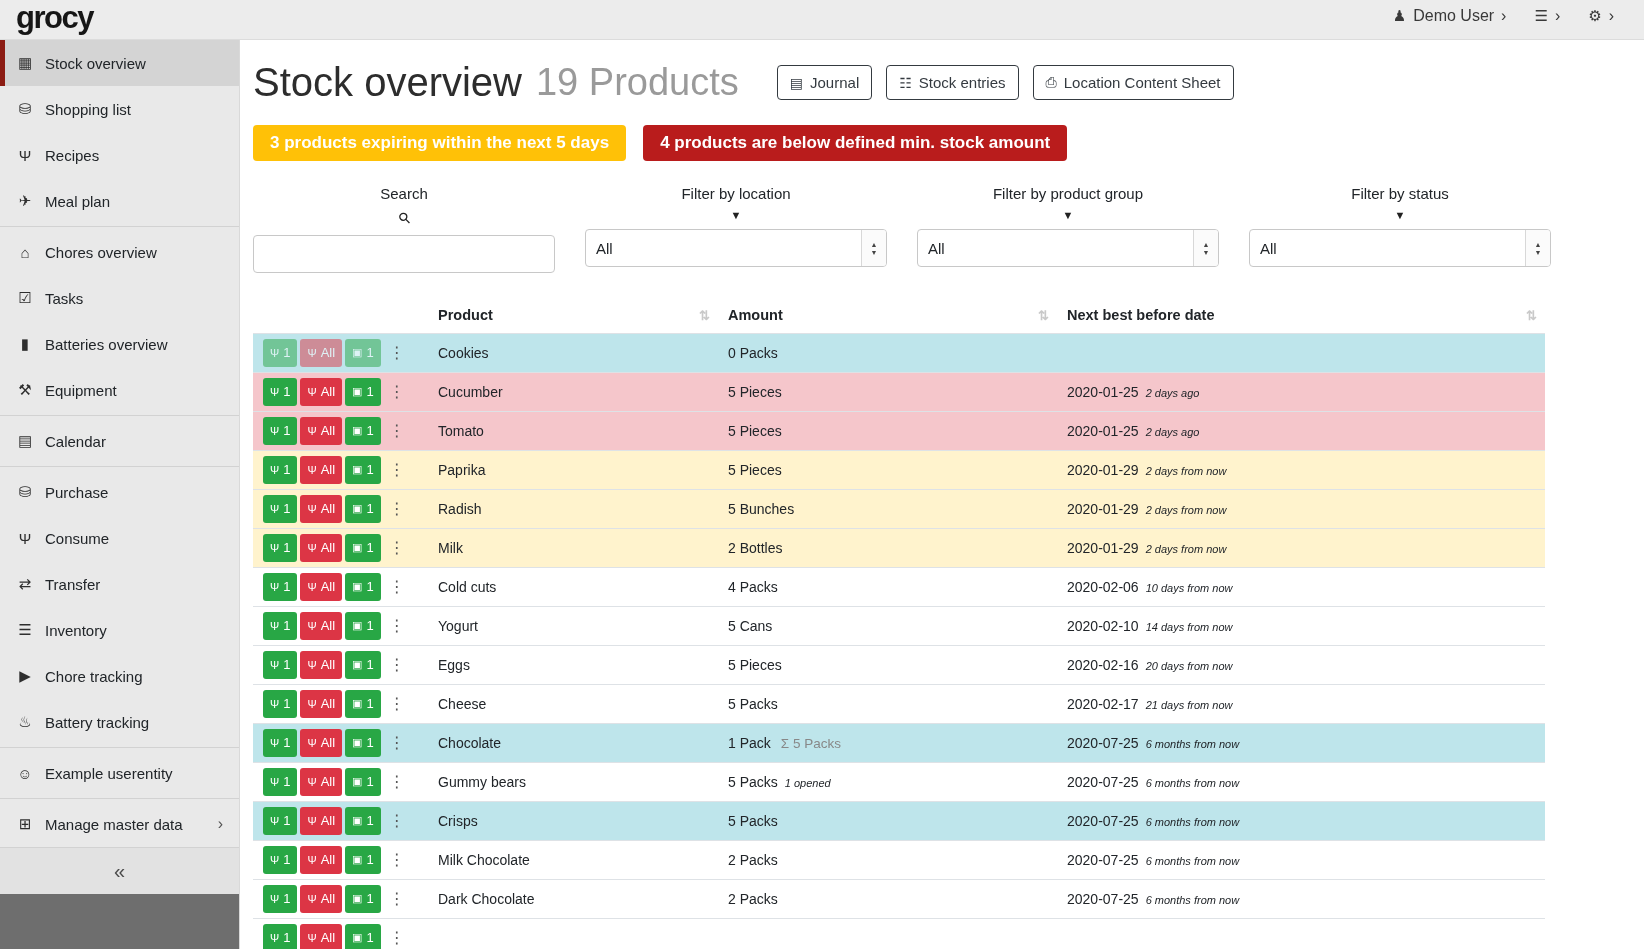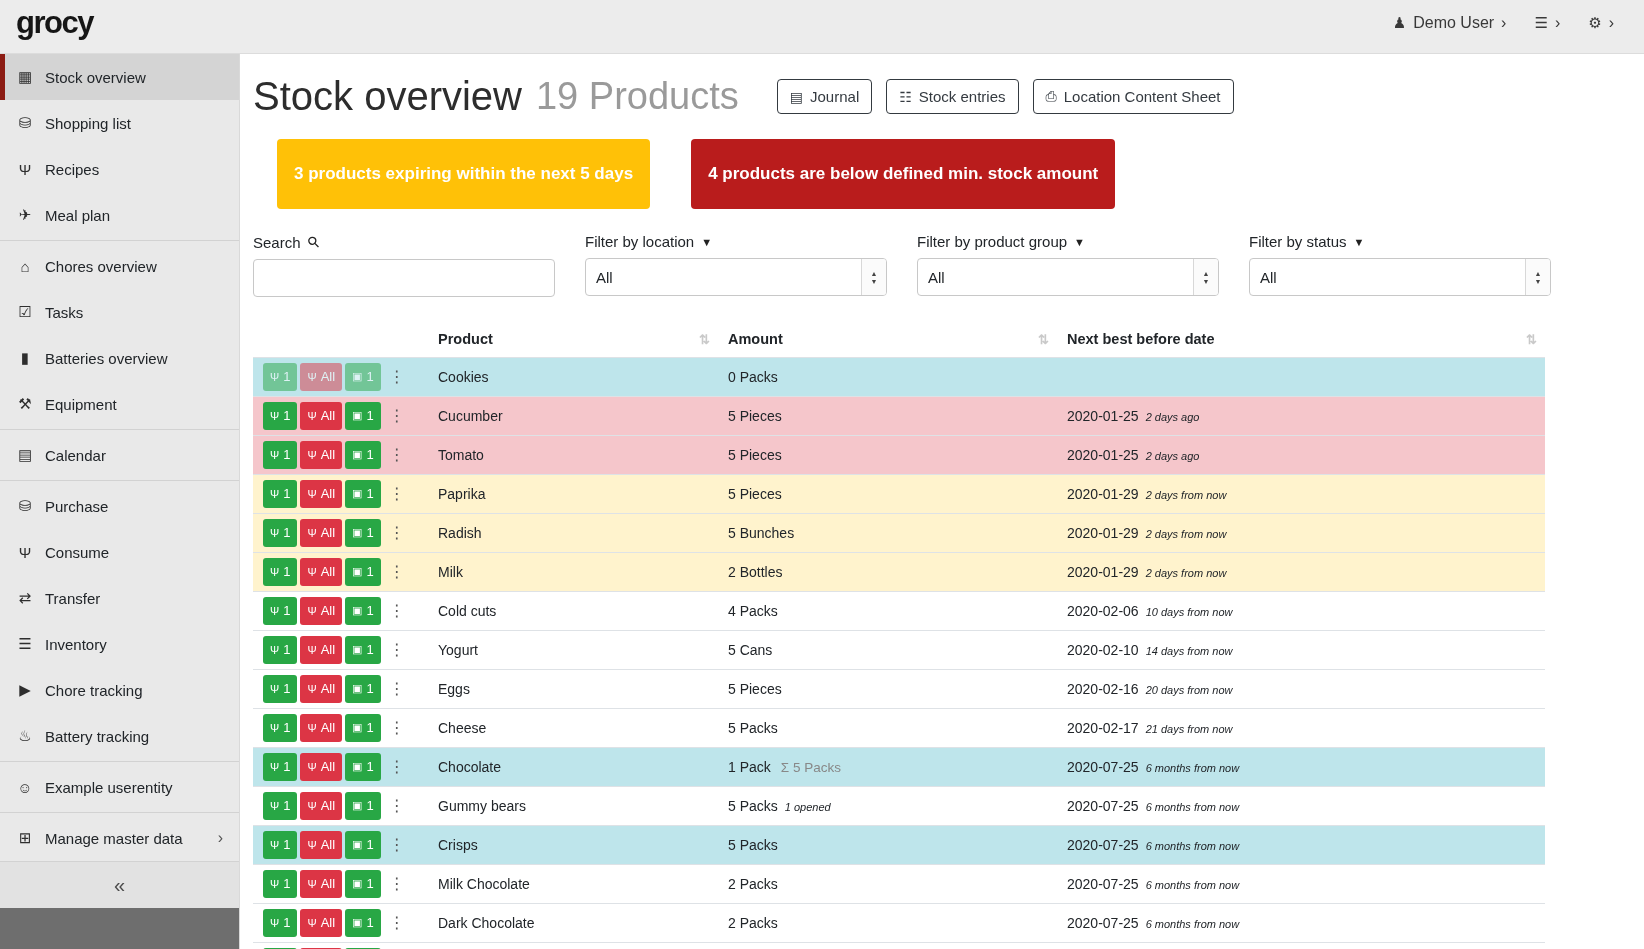--- a/index.html
+++ b/index.html
@@ -7,24 +7,24 @@
   body {
     font-family: "Liberation Sans", sans-serif;
     color: #212529;
     background: #fff;
     overflow: hidden;
   }
   .app { width: 100%; height: 100%; display: flex; flex-direction: column; }
 
   
   .topbar {
-    height: 54px; flex: none;
+    height: 40px; flex: none;
     background: #ececec;
     border-bottom: 1px solid #dcdcdc;
-    display: flex; align-items: center; justify-content: space-between;
+    display: flex; justify-content: space-between;
     padding: 0 30px 8px 16px;
   }
   .logo { font-size: 31px; font-weight: bold; letter-spacing: -1.5px; color: #161616; cursor: pointer; }
   .topbar-right { display: flex; align-items: center; gap: 28px; }
   .top-menu { display: flex; align-items: center; gap: 7px; font-size: 16px; color: #393939; cursor: pointer; }
   .t-icon { font-size: 15px; }
   .chev { font-size: 16px; color: #393939; }
 
   
   .shell { display: flex; flex: 1; min-height: 0; }
@@ -70,25 +70,25 @@
     display: inline-flex; align-items: center; gap: 7px;
     border: 1px solid #343a40; background: #fff; color: #343a40;
     font-size: 15px; padding: 8px 12px; border-radius: 4px;
     cursor: pointer; font-family: inherit; white-space: nowrap;
   }
   .tool-btn .t-ic { font-size: 14px; }
 
   .banners { display: flex; gap: 17px; margin-top: 20px; }
   .banner {
     color: #fff; font-size: 17px; font-weight: 600;
-    padding: 25px 17px; border-radius: 4px; cursor: pointer; white-space: nowrap; margin-left: 24px;
+    padding: 8px 17px; border-radius: 4px; cursor: pointer; white-space: nowrap;
   }
 
   .filters { display: grid; grid-template-columns: repeat(4, 302px); column-gap: 30px; margin-top: 24px; }
-  .f-label { font-size: 15px; color: #212529; margin-bottom: 8px; display: flex; align-items: center; gap: 7px; }
+  .f-label { font-size: 15px; color: #212529; margin-bottom: 8px; display: flex; align-items: center; gap: 7px; flex-direction: column; }
   .f-icon { font-size: 11px; color: #222; }
   .search-glyph { display: inline-block; transform: rotate(-45deg); font-size: 15px; color: #222; }
   .f-input, .f-select {
     width: 100%; height: 38px;
     border: 1px solid #c8c8c8; border-radius: 4px;
     font-size: 15px; padding: 0 10px; font-family: inherit;
     background: #fff; color: #212529;
   }
   .select-wrap { position: relative; }
   .f-select { appearance: none; -webkit-appearance: none; padding-right: 34px; }

